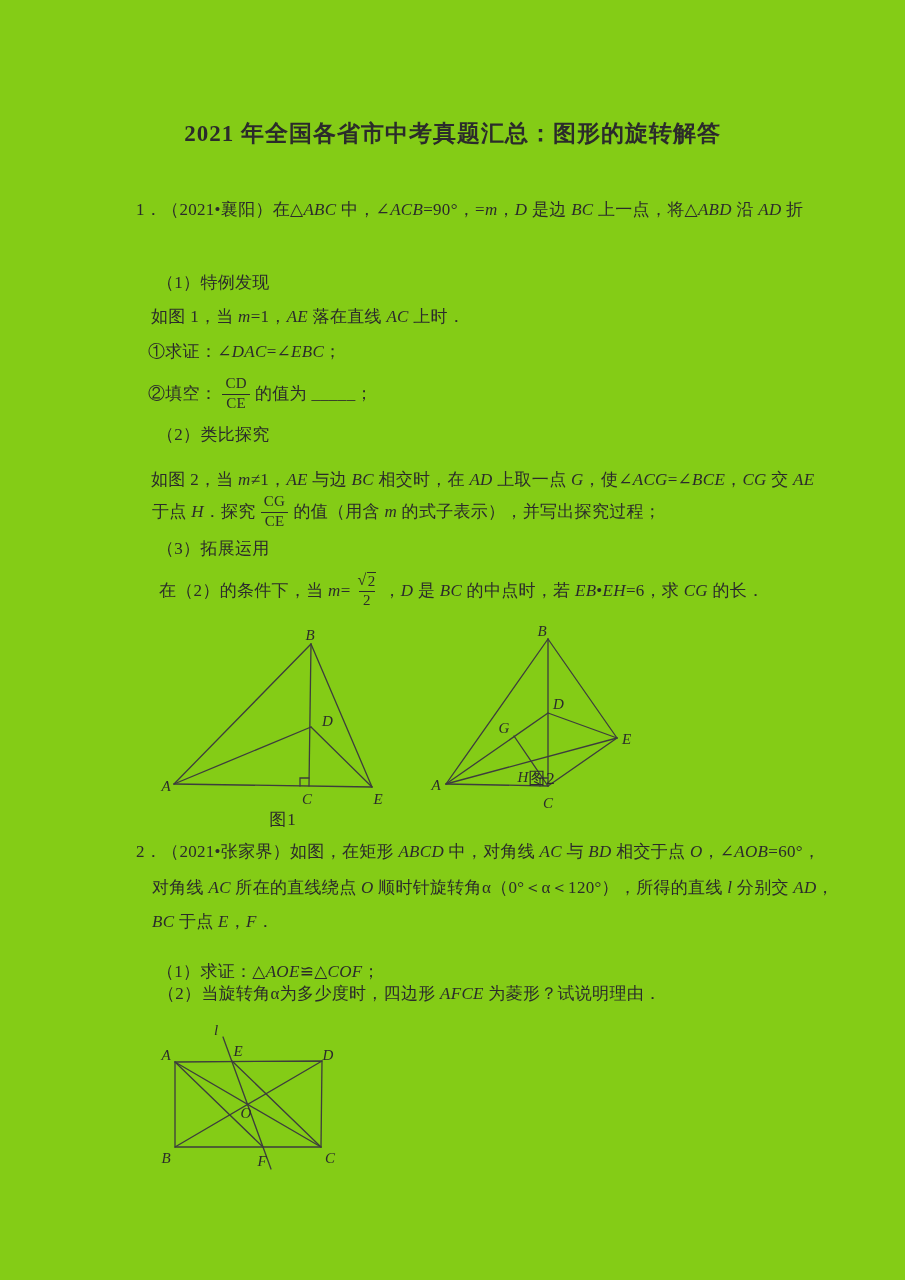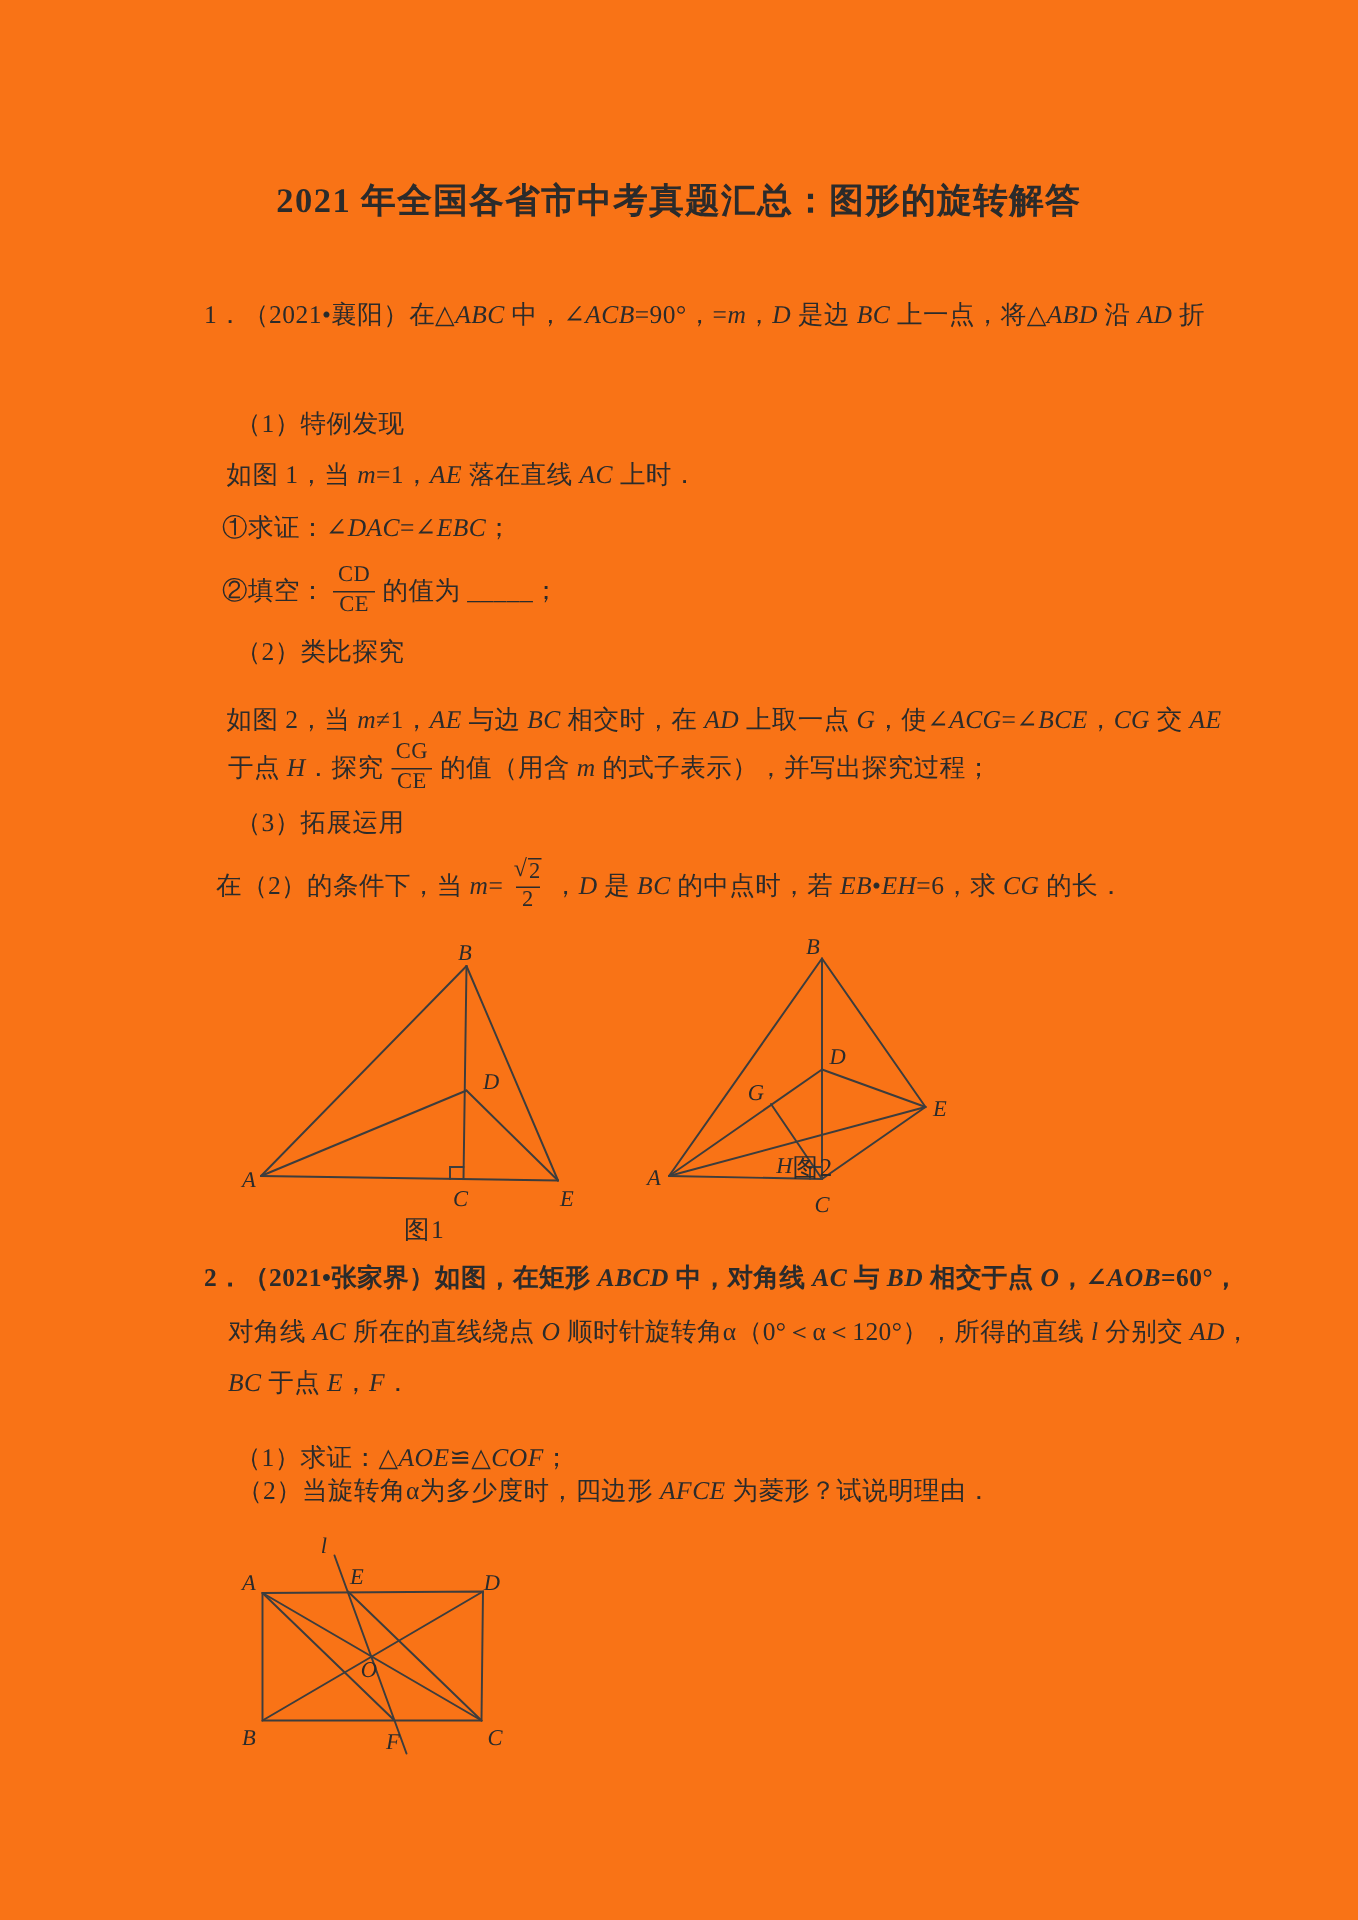--- a/index.html
+++ b/index.html
@@ -1,20 +1,20 @@
 <!DOCTYPE html>
 <html><head>
 <meta charset="utf-8">
 <style>
   html, body { margin: 0; padding: 0; }
   .page {
     position: relative;
     width: 905px;
     height: 1280px;
-    background: #f97316;
+    background: #84cc16;
     font-family: "Liberation Serif", "DejaVu Serif", serif;
     color: #2b2b2b;
     overflow: hidden;
   }
   .title {
     position: absolute;
     left: 0; top: 118px;
     width: 100%;
     text-align: center;
     font-size: 23px;
@@ -96,21 +96,21 @@
     <span>于点 <i>H</i>．探究</span>
     <span class="frac">
       <span class="num">CG</span>
       <span class="den">CE</span>
     </span>
     <span>的值（用含 <i>m</i> 的式子表示），并写出探究过程；</span>
   </div>
 
   <div class="tl" style="left:157px; top:536px;">（3）拓展运用</div>
 
-  <div class="tl frow" style="left:144px; top:567px; height:48px;font-family:Liberation Serif, serif;">
+  <div class="tl frow" style="left:159px; top:567px; height:48px;font-family:Liberation Serif, serif;">
     <span>在（2）的条件下，当 <i>m</i>=</span>
     <span class="frac">
       <span class="sqrtnum">
           <span class="radsign">√</span>
           <span class="radicand">2</span>
         </span>
       <span class="den">2</span>
     </span>
     <span>，<i>D</i> 是 <i>BC</i> 的中点时，若 <i>EB</i>•<i>EH</i>=6，求 <i>CG</i> 的长．</span>
   </div>
@@ -145,21 +145,21 @@
     <text x="548" y="808" text-anchor="middle">C</text>
     <text x="553" y="709" text-anchor="start">D</text>
     <text x="622" y="744" text-anchor="start">E</text>
     <text x="504" y="733" text-anchor="middle">G</text>
     <text x="523" y="782" text-anchor="middle">H</text>
   </svg>
 
   <div class="cap" style="left:261px; top:808px;">图1</div>
   <div class="cap" style="left:520px; top:767px;">图2</div>
 
-  <div class="tl" style="left:136px; top:839px;font-weight:bold;">2．（2021•张家界）如图，在矩形 <i>ABCD</i> 中，对角线 <i>AC</i> 与 <i>BD</i> 相交于点 <i>O</i>，∠<i>AOB</i>=60°，</div>
+  <div class="tl" style="left:136px; top:839px;">2．（2021•张家界）如图，在矩形 <i>ABCD</i> 中，对角线 <i>AC</i> 与 <i>BD</i> 相交于点 <i>O</i>，∠<i>AOB</i>=60°，</div>
   <div class="tl" style="left:152px; top:875px;">对角线 <i>AC</i> 所在的直线绕点 <i>O</i> 顺时针旋转角α（0°＜α＜120°），所得的直线 <i>l</i> 分别交 <i>AD</i>，</div>
   <div class="tl" style="left:152px; top:909px;"><i>BC</i> 于点 <i>E</i>，<i>F</i>．</div>
   <div class="tl" style="left:157px; top:943px;margin-top:16px;">（1）求证：△<i>AOE</i>≌△<i>COF</i>；</div>
   <div class="tl" style="left:158px; top:981px;">（2）当旋转角α为多少度时，四边形 <i>AFCE</i> 为菱形？试说明理由．</div>
 
   <svg class="fig" style="left:150px; top:1022px;" width="235" height="155" viewBox="150 1022 235 155">
     <path d="M175,1062 L322,1061 L321,1147 L175,1147 Z"></path>
     <path d="M175,1062 L321,1147"></path>
     <path d="M175,1147 L322,1061"></path>
     <path d="M223,1037 L271,1169"></path>

